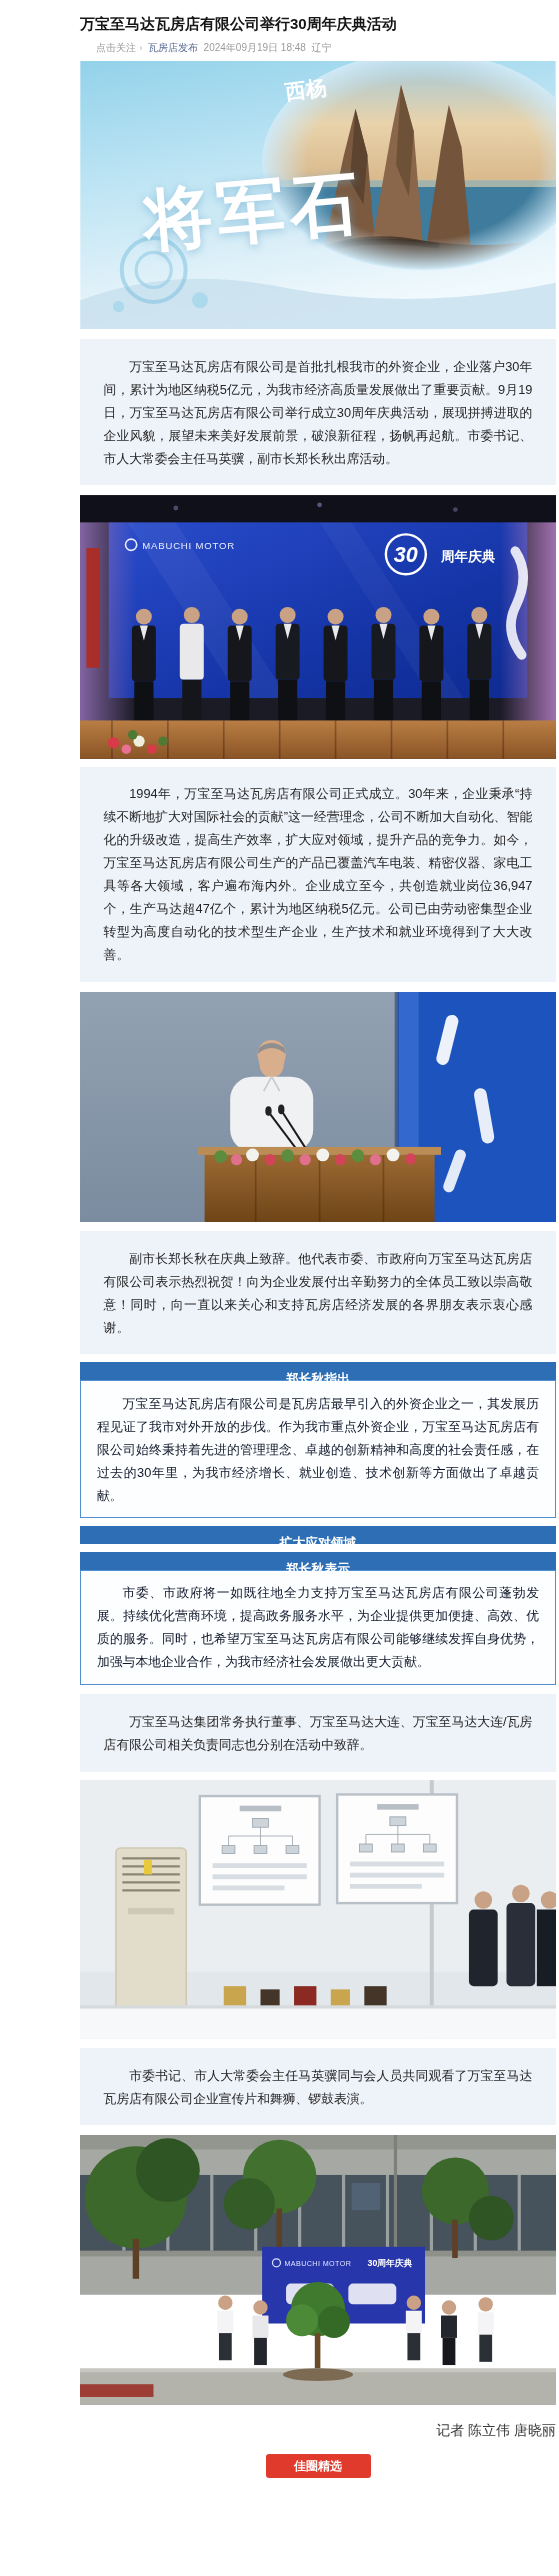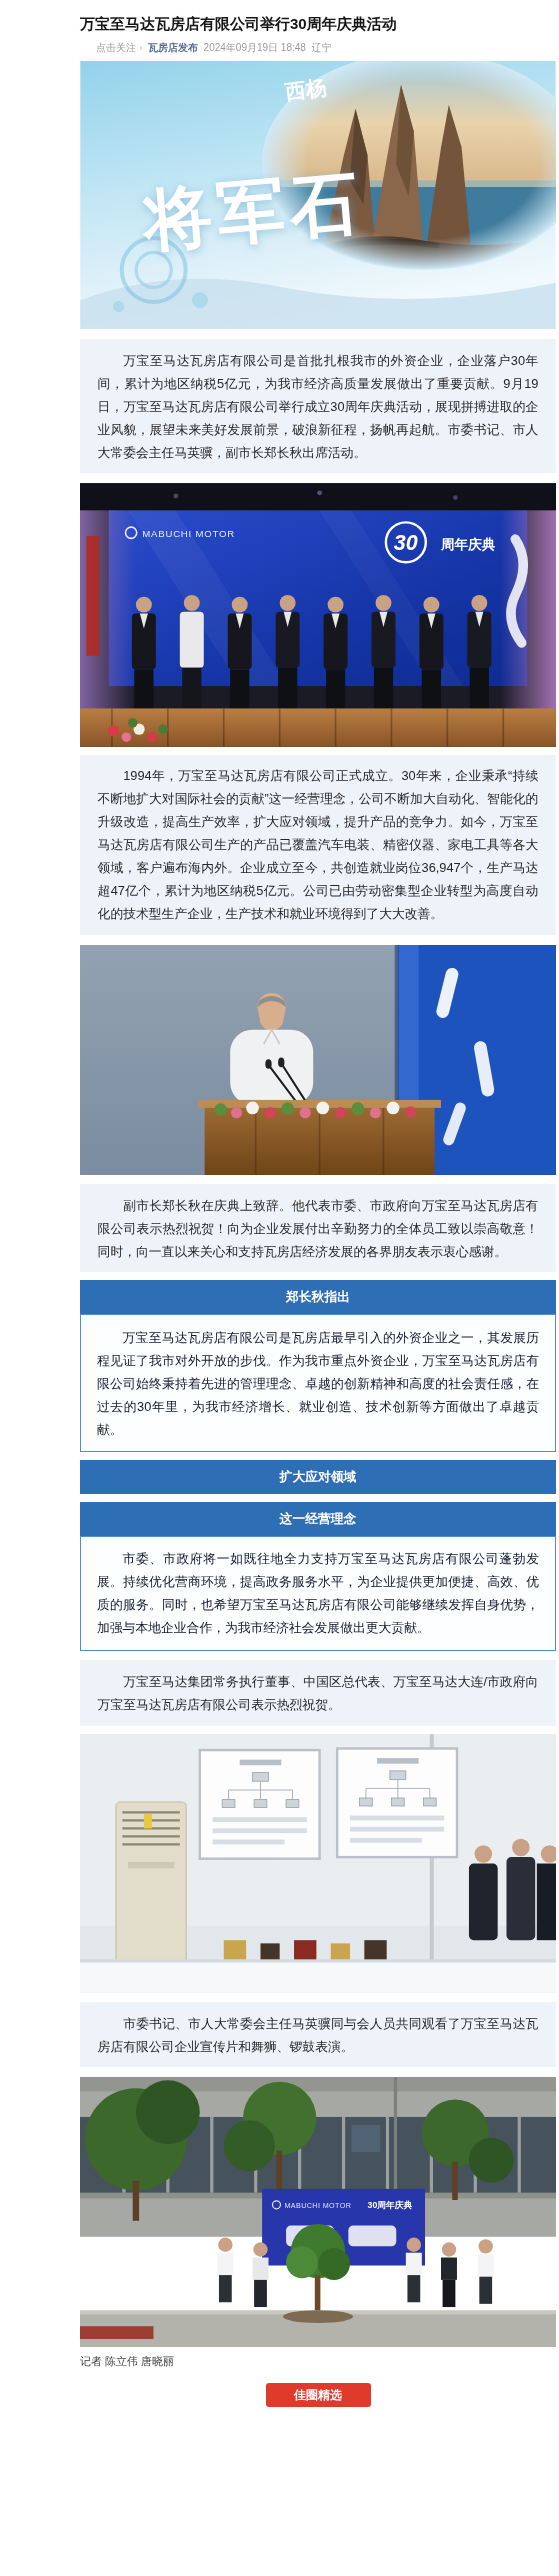--- a/index.html
+++ b/index.html
@@ -2,30 +2,30 @@
 <html style="font-size:12.8px"><head>
 <meta charset="utf-8">
 <style>
   html,body{margin:0;padding:0;background:#fff;}
   body{font-family:"Liberation Sans","DejaVu Sans",sans-serif;color:#222;}
   .page{width:559px;height:2576px;overflow:hidden;background:#fff;position:relative;padding-left:44px;}
   .content{margin-left:36px;width:476px;}
   .title{font-size:15px;font-weight:bold;color:#161616;line-height:21px;margin:12.8px 0 0 0;}
   .meta{margin-top:7.2px;font-size:10px;color:#9b9b9b;display:flex;align-items:center;gap:5.6px;margin-left:16px;}
   .meta .chev{font-size:9.6px;color:#b0b0b0;margin-left:-2.4px;}
-  .meta .account{color:#576b95;font-weight:bold;}
+  .meta .account{color:#576b95;}
   .meta .dt,.meta .region{color:#9b9b9b;}
   .photo{position:relative;margin-top:8px;overflow:hidden;font-size:0;}
   .photo svg{display:block;}
   .para{margin-top:9.6px;background:#eef2f9;padding:9.6px 17.6px;font-size:12.8px;line-height:23px;color:#262626;text-align:justify;}
-  .para p{margin:0;text-indent:2em;}
-  .sec-header{margin-top:8px;background:#2e6eb5;color:#fff;text-align:center;font-weight:bold;font-size:12.8px;height:34px;line-height:34px;}
+  .para p{margin:6px;text-indent:2em;}
+  .sec-header{margin-top:8px;background:#2e6eb5;color:#fff;text-align:center;font-weight:bold;font-size:12.8px;height:18px;line-height:34px;}
   .sec-box{border:0.8px solid #4f8fd0;background:#fdfeff;padding:10.4px 16px;font-size:12.8px;line-height:23px;color:#0f172a;text-align:justify;}
   .sec-box p{margin:0;text-indent:2em;}
-  .credits{margin-top:7px;font-size:11px;color:#3c3c3c;}
+  .credits{margin-top:17px;text-align:right;font-size:14px;color:#3c3c3c;}
   .ribbon{margin:14.4px auto 0 auto;width:105px;background:#e03a2c;color:#fff;font-size:12px;font-weight:bold;
           text-align:center;height:24px;line-height:24px;border-radius:3.2px;position:relative;}
   .ribbon::before,.ribbon::after{content:"";position:absolute;top:4px;width:12.8px;height:16px;background:#b02318;z-index:-1;}
   .ribbon::before{left:-8px;clip-path:polygon(0 0,100% 0,100% 100%,0 100%,35% 50%);}
   .ribbon::after{right:-8px;clip-path:polygon(0 0,100% 0,65% 50%,100% 100%,0 100%);}
 </style>
 </head>
 <body>
 
 <div class="page">
@@ -256,27 +256,27 @@
       <p>副市长郑长秋在庆典上致辞。他代表市委、市政府向万宝至马达瓦房店有限公司表示热烈祝贺！向为企业发展付出辛勤努力的全体员工致以崇高敬意！同时，向一直以来关心和支持瓦房店经济发展的各界朋友表示衷心感谢。</p>
     </div>
 
     <div class="sec-header">郑长秋指出</div>
     <div class="sec-box">
       <p>万宝至马达瓦房店有限公司是瓦房店最早引入的外资企业之一，其发展历程见证了我市对外开放的步伐。作为我市重点外资企业，万宝至马达瓦房店有限公司始终秉持着先进的管理理念、卓越的创新精神和高度的社会责任感，在过去的30年里，为我市经济增长、就业创造、技术创新等方面做出了卓越贡献。</p>
     </div>
 
     <div class="sec-header">扩大应对领域</div>
 
-    <div class="sec-header">这一经营理念</div>
+    <div class="sec-header">郑长秋表示</div>
     <div class="sec-box">
       <p>市委、市政府将一如既往地全力支持万宝至马达瓦房店有限公司蓬勃发展。持续优化营商环境，提高政务服务水平，为企业提供更加便捷、高效、优质的服务。同时，也希望万宝至马达瓦房店有限公司能够继续发挥自身优势，加强与本地企业合作，为我市经济社会发展做出更大贡献。</p>
     </div>
 
     <div class="para">
-      <p>万宝至马达集团常务执行董事、中国区总代表、万宝至马达大连/市政府向万宝至马达瓦房店有限公司表示热烈祝贺。</p>
+      <p>万宝至马达集团常务执行董事、万宝至马达大连、万宝至马达大连/瓦房店有限公司相关负责同志也分别在活动中致辞。</p>
     </div>
 
     <div class="photo">
       <svg width="476" height="259" viewBox="0 0 596 324">
         <rect width="596" height="324" fill="#eaeef1"></rect>
         <rect x="0" y="240" width="596" height="84" fill="#e2e7eb"></rect>
         <rect x="438" y="0" width="5" height="324" fill="#c6cacd"></rect>
         <g>
           <rect x="150" y="20" width="150" height="136" fill="#fdfdfd" stroke="#b9c0c7" stroke-width="3"></rect>
           <rect x="200" y="32" width="52" height="7" fill="#b7bec6"></rect>

